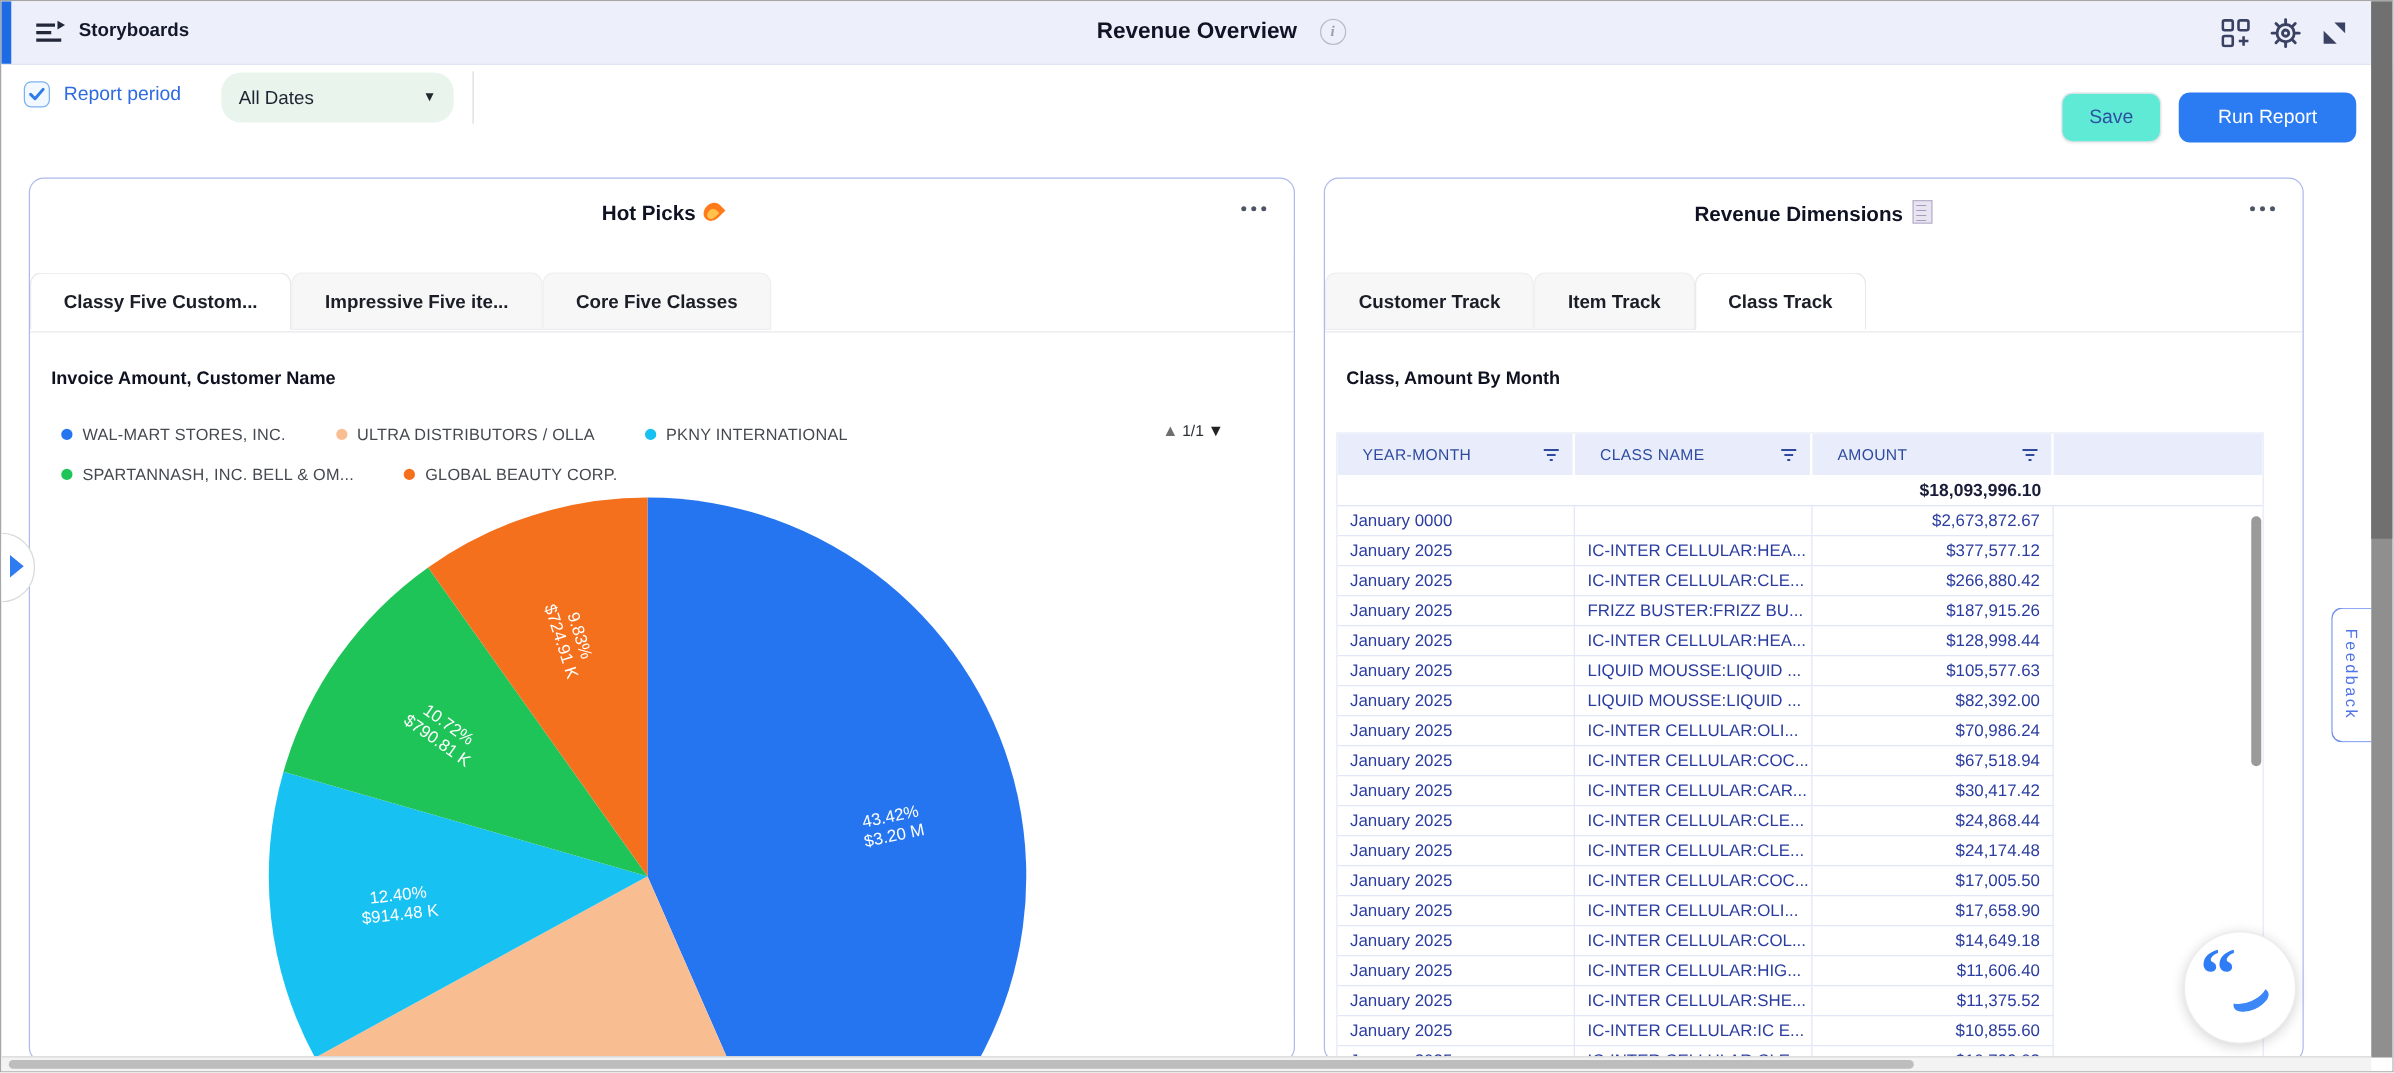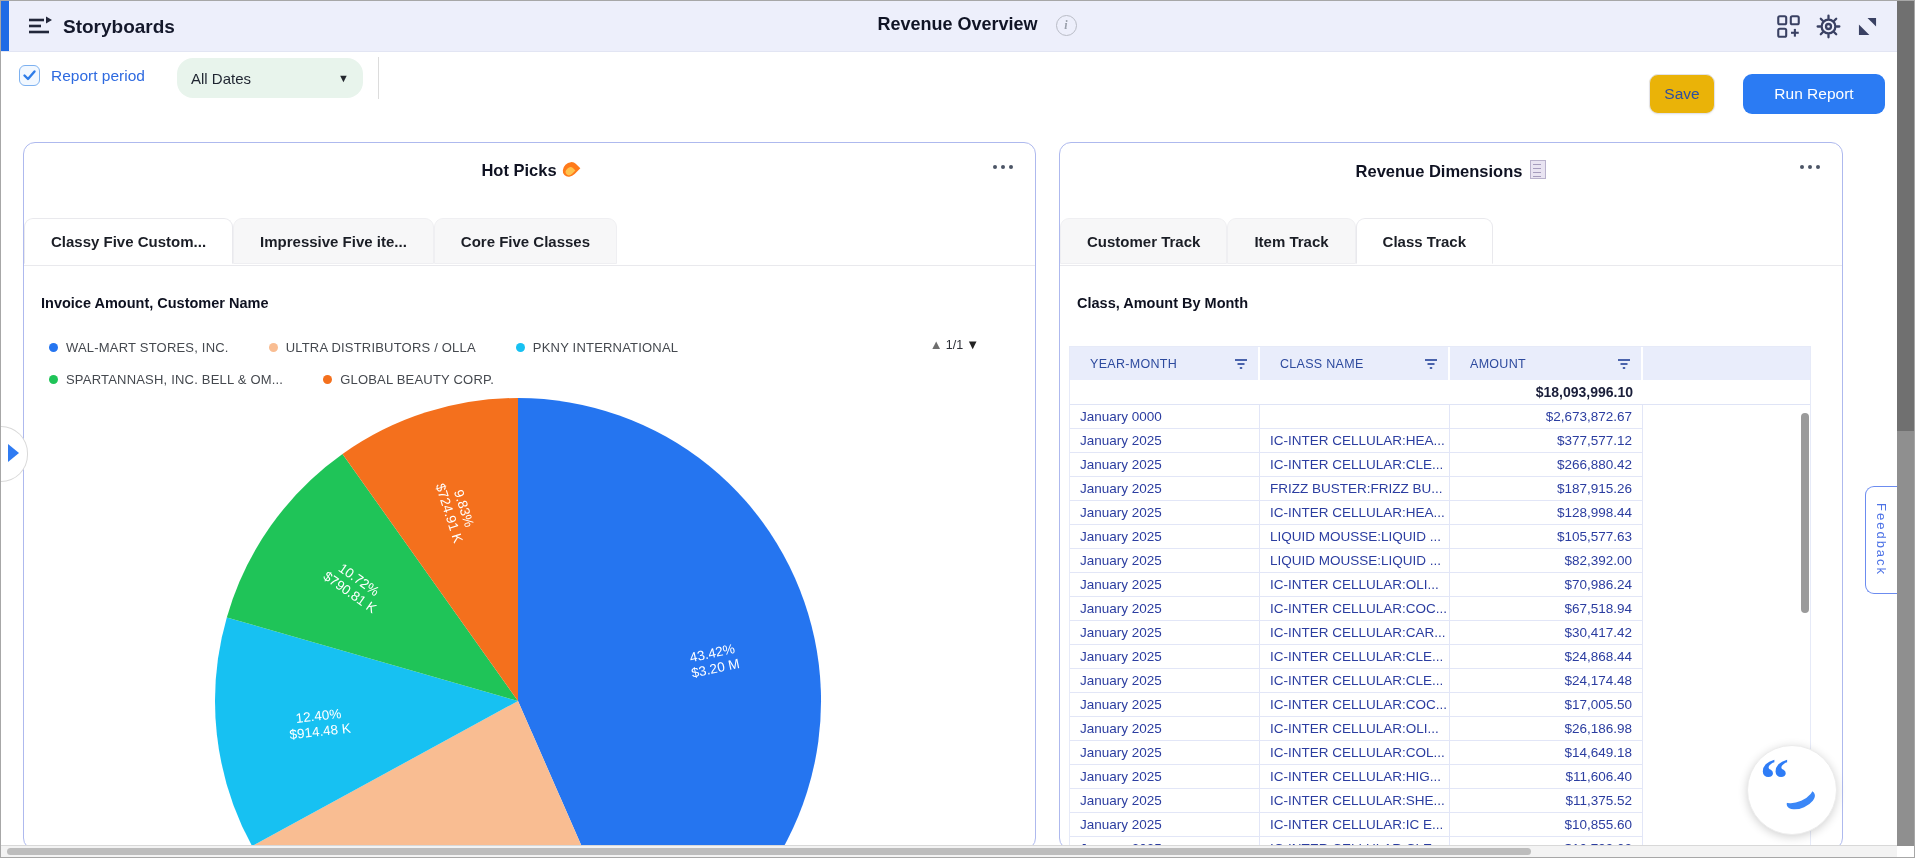--- a/index.html
+++ b/index.html
@@ -2,37 +2,37 @@
 <html><head>
 <meta charset="utf-8">
 <style>
   html,body{margin:0;padding:0;background:#fff;font-family:"Liberation Sans",sans-serif;}
   .root{position:relative;width:1913px;height:856px;border:1px solid #a7a7a7;background:#fff;overflow:hidden;}
 
   
   .topbar{position:absolute;left:0;top:0;width:100%;height:50px;background:#edeffb;border-bottom:1px solid #e2e5f3;}
   .accent{position:absolute;left:0;top:0;width:8px;height:50px;background:#1e6be6;}
   .sb-icon{position:absolute;left:26px;top:13px;width:26px;height:24px;}
-  .app-label{position:absolute;left:62px;top:15px;font-size:19px;font-weight:bold;color:#14182b;}
+  .app-label{position:absolute;left:62px;top:15px;font-size:15px;font-weight:bold;color:#14182b;}
   .page-title{position:absolute;left:0;right:0;top:13px;text-align:center;font-size:18px;font-weight:bold;color:#101425;}
   .info-icon{position:absolute;left:calc(50% + 98px);top:14px;width:19px;height:19px;border:1.5px solid #b9bcc6;border-radius:50%;
     color:#9aa0ab;font:italic bold 12px "Liberation Serif",serif;text-align:center;line-height:19px;}
   .tb-icons{position:absolute;right:36px;top:13px;display:flex;gap:16px;align-items:center;}
   .tb-icons svg{display:block;}
 
   
   .checkbox{position:absolute;left:18px;top:64px;width:19px;height:19px;border:1.6px solid #7db1f0;border-radius:6px;background:#f2f8ff;}
   .rp-label{position:absolute;left:50px;top:66px;font-size:15.5px;color:#2e6ae0;}
   .period-select{position:absolute;left:176px;top:57px;width:186px;height:40px;background:#e8f4ec;border-radius:16px;
     display:flex;align-items:center;justify-content:space-between;padding:0 14px;box-sizing:border-box;cursor:pointer;}
   .period-select .val{font-size:15px;color:#1e2430;}
   .caret{font-size:11px;color:#23272e;}
   .tb-divider{position:absolute;left:377px;top:56px;width:1px;height:42px;background:#dcdcdc;}
   .btn{position:absolute;top:73px;height:40px;border-radius:9px;font-size:15.5px;display:flex;align-items:center;justify-content:center;cursor:pointer;box-sizing:border-box;}
-  .btn-save{left:1648px;width:66px;background:#eab308;border:1px solid #e3e3e8;color:#2d4fa1;box-shadow:0 1px 2px rgba(0,0,0,.05);}
+  .btn-save{left:1648px;width:80px;background:#5eead4;border:1px solid #e3e3e8;color:#2d4fa1;box-shadow:0 1px 2px rgba(0,0,0,.05);}
   .btn-run{left:1742px;width:142px;background:#2b7bf3;color:#fff;border:none;}
 
   
   .card{position:absolute;top:141px;height:706px;background:#fff;border:1px solid #aeb9ee;border-radius:12px;overflow:hidden;}
   .card-left{left:22px;width:1011px;}
   .card-right{left:1058px;width:782px;}
   .card-title{position:absolute;left:0;right:0;top:17px;text-align:center;font-size:16.5px;font-weight:bold;color:#0f1222;}
   .dots{position:absolute;right:22px;top:22px;display:flex;gap:4px;cursor:pointer;}
   .dots i{width:4px;height:4px;border-radius:50%;background:#4c5566;display:block;}
 
@@ -345,21 +345,21 @@
           </div>
           <div class="rd-row">
             <div class="c1">January 2025</div>
             <div class="c2">IC-INTER CELLULAR:COC...</div>
             <div class="c3">$17,005.50</div>
             <div class="c4"></div>
           </div>
           <div class="rd-row">
             <div class="c1">January 2025</div>
             <div class="c2">IC-INTER CELLULAR:OLI...</div>
-            <div class="c3">$26,186.98</div>
+            <div class="c3">$17,658.90</div>
             <div class="c4"></div>
           </div>
           <div class="rd-row">
             <div class="c1">January 2025</div>
             <div class="c2">IC-INTER CELLULAR:COL...</div>
             <div class="c3">$14,649.18</div>
             <div class="c4"></div>
           </div>
           <div class="rd-row">
             <div class="c1">January 2025</div>

